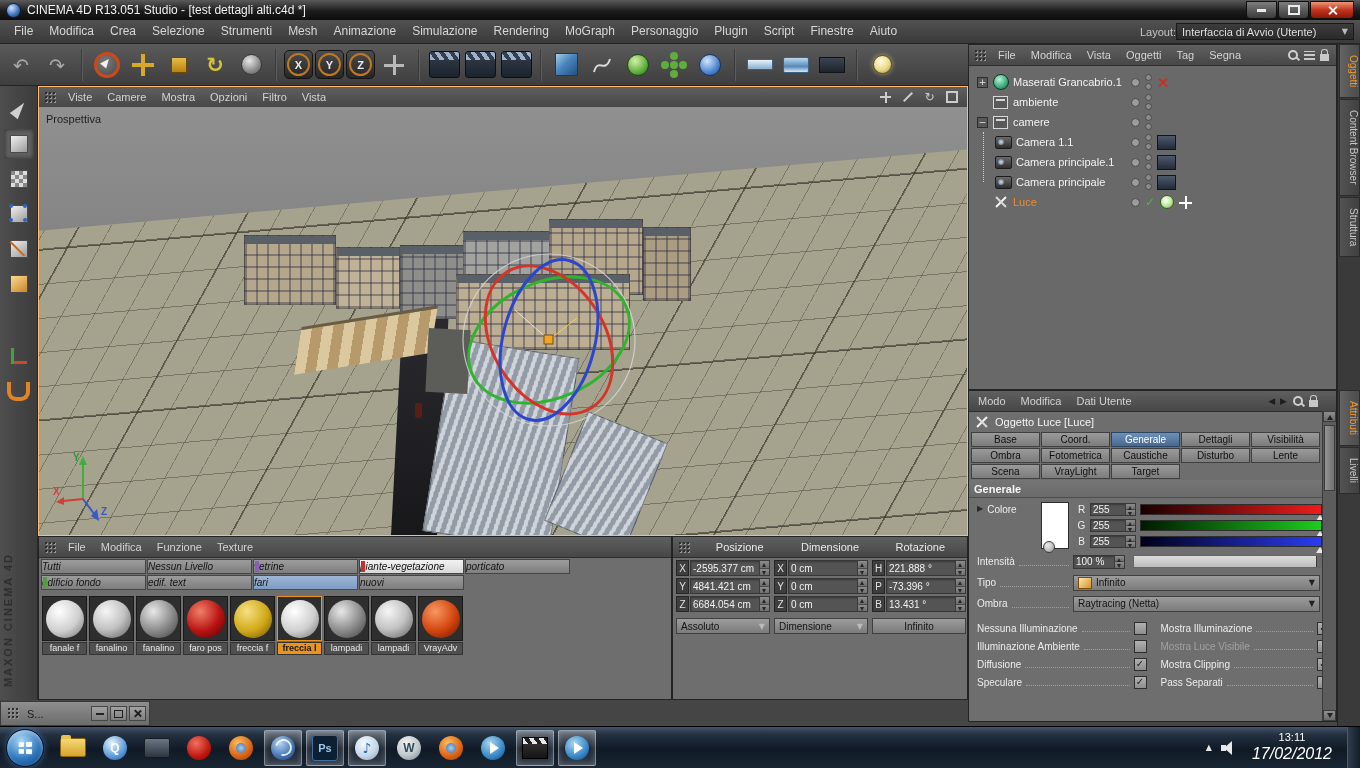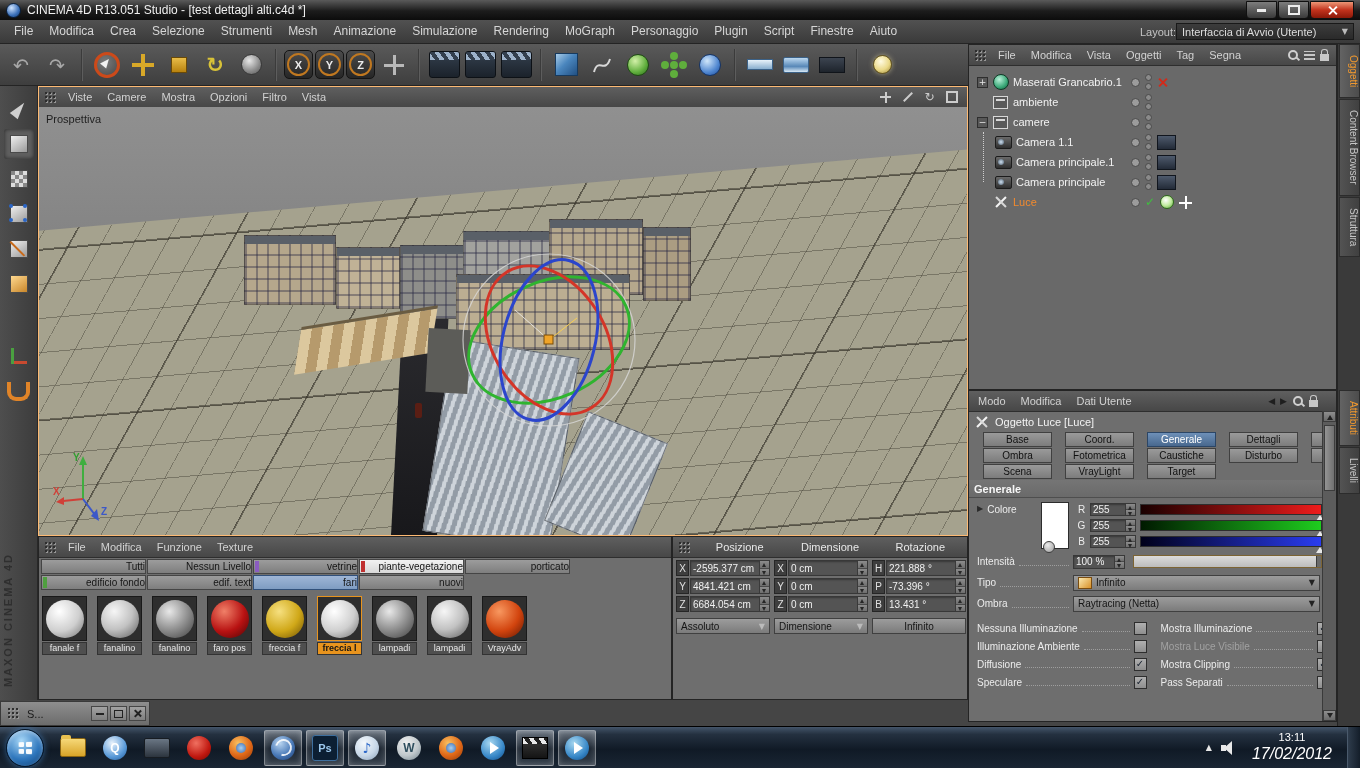--- a/index.html
+++ b/index.html
@@ -102,25 +102,25 @@
   #b10{left:398px;top:240px;width:128px;height:195px;transform:rotate(9deg);}
   #b11{left:524px;top:316px;width:86px;height:118px;transform:rotate(22deg);}
   #b12{left:388px;top:222px;width:42px;height:64px;background:#5c5c58;transform:rotate(3deg);}
   #figure{position:absolute;left:376px;top:296px;width:7px;height:15px;background:#5a1e14;border-radius:2px;z-index:3;}
   #gizmo{position:absolute;left:398px;top:141px;z-index:4;}
   #axis3d{position:absolute;left:14px;bottom:12px;z-index:5;}
 
   
   #materials{position:absolute;left:38px;top:536px;width:634px;height:164px;background:#6e6e6e;border:1px solid #242424;box-sizing:border-box;}
   .layers{display:flex;padding:1px 0 0 2px;}
-  .layerbtn{width:105px;height:15px;margin-right:1px;background:linear-gradient(#9c9c9c,#7e7e7e);border:1px solid #454545;box-sizing:border-box;font-size:10px;color:#151515;display:flex;align-items:center;justify-content:flex-end;position:relative;overflow:hidden;flex:0 0 auto;}
+  .layerbtn{width:105px;height:15px;margin-right:1px;background:linear-gradient(#9c9c9c,#7e7e7e);border:1px solid #454545;box-sizing:border-box;font-size:10px;color:#151515;display:flex;align-items:center;justify-content:flex-start;position:relative;overflow:hidden;flex:0 0 auto;font-style:italic;}
   .layerbtn .chip{position:absolute;left:1px;top:1px;bottom:1px;width:4px;}
   .layerbtn.sel{background:linear-gradient(#9fb6d6,#7e9cc2);border-color:#31507a;}
   .layerbtn.white{background:linear-gradient(#f2f2f2,#d8d8d8);}
-  .mats{display:flex;padding:6px 0 16px 3px;gap:8px;}
+  .mats{display:flex;padding:6px 0 16px 3px;gap:0;}
   .mat{width:47px;flex:0 0 auto;}
   .mthumb{width:45px;height:45px;background:#2e2e2e;border:1px solid #191919;display:flex;align-items:center;justify-content:center;box-sizing:border-box;}
   .mat.sel .mthumb{border-color:#e8941e;}
   .msphere{width:38px;height:38px;border-radius:50%;}
   .s-white{background:radial-gradient(circle at 35% 30%,#fff,#cfcfcf 55%,#6e6e6e);}
   .s-silver{background:radial-gradient(circle at 35% 30%,#f6f6f6,#c2c2c2 50%,#5a5a5a);}
   .s-glass{background:radial-gradient(circle at 35% 30%,#e8e8e8,#9a9a9a 45%,#3c3c3c);}
   .s-red{background:radial-gradient(circle at 35% 30%,#f08068,#b81212 55%,#4a0404);}
   .s-amber{background:radial-gradient(circle at 35% 30%,#f6e080,#d0a818 55%,#6a4e04);}
   .s-orange{background:radial-gradient(circle at 35% 30%,#f89860,#d2440e 55%,#5e1602);}
@@ -183,21 +183,21 @@
   .mini-bars{width:11px;height:9px;background:repeating-linear-gradient(0deg,#c8c8c8 0 2px,transparent 2px 4px);}
   .mini-lock{width:9px;height:7px;background:#c8c8c8;position:relative;margin-top:4px;}
   .mini-lock::before{content:"";position:absolute;left:1px;top:-5px;width:5px;height:4px;border:1.5px solid #c8c8c8;border-bottom:none;border-radius:3px 3px 0 0;}
 
   
   #attrs{position:absolute;left:968px;top:390px;width:369px;height:332px;background:#6e6e6e;border:1px solid #242424;box-sizing:border-box;font-size:10px;color:#ececec;overflow:hidden;}
   .navg{font-size:9px;color:#1e1e1e;font-family:"DejaVu Sans",sans-serif;}
   .am-ri{margin-left:auto;display:flex;align-items:center;gap:5px;padding-right:16px;}
   #atitle{height:20px;display:flex;align-items:center;gap:6px;padding:0 6px;font-size:11px;color:#f4f4f4;}
   .atabs{display:flex;padding-left:2px;}
-  .atab{flex:0 0 69px;height:15px;margin:0 1px 1px 12px;background:linear-gradient(#9a9a9a,#7c7c7c);border:1px solid #404040;box-sizing:border-box;display:flex;align-items:center;justify-content:center;font-size:10px;color:#101010;}
+  .atab{flex:0 0 69px;height:15px;margin:0 1px 1px 0;background:linear-gradient(#9a9a9a,#7c7c7c);border:1px solid #404040;box-sizing:border-box;display:flex;align-items:center;justify-content:center;font-size:10px;color:#101010;}
   .atab.active{background:linear-gradient(#6e90b8,#48688e);color:#fff;border-color:#2c4666;}
   .asect{height:17px;display:flex;align-items:center;padding:0 5px;font-weight:bold;font-size:11px;color:#f6f6f6;border-bottom:1px solid #4e4e4e;background:linear-gradient(#757575,#6a6a6a);margin-bottom:2px;}
   .arow{display:flex;align-items:center;height:17px;padding:0 6px 4px 8px;}
   .lblz{display:flex;align-items:center;width:96px;flex:0 0 96px;}
   .albl{white-space:nowrap;}
   .albl.dim{color:#a2a2a2;}
   .lead{flex:1;border-bottom:1px dotted #9e9e9e;height:7px;margin:0 4px;min-width:4px;}
   .fld.w52{flex:0 0 52px;height:14px;}
   .fld.w46{flex:0 0 46px;height:13px;}
   .islider{flex:1;height:11px;margin:0 8px;background:linear-gradient(#dcdcdc,#bcbcbc);border:1px solid #7c6434;position:relative;}

